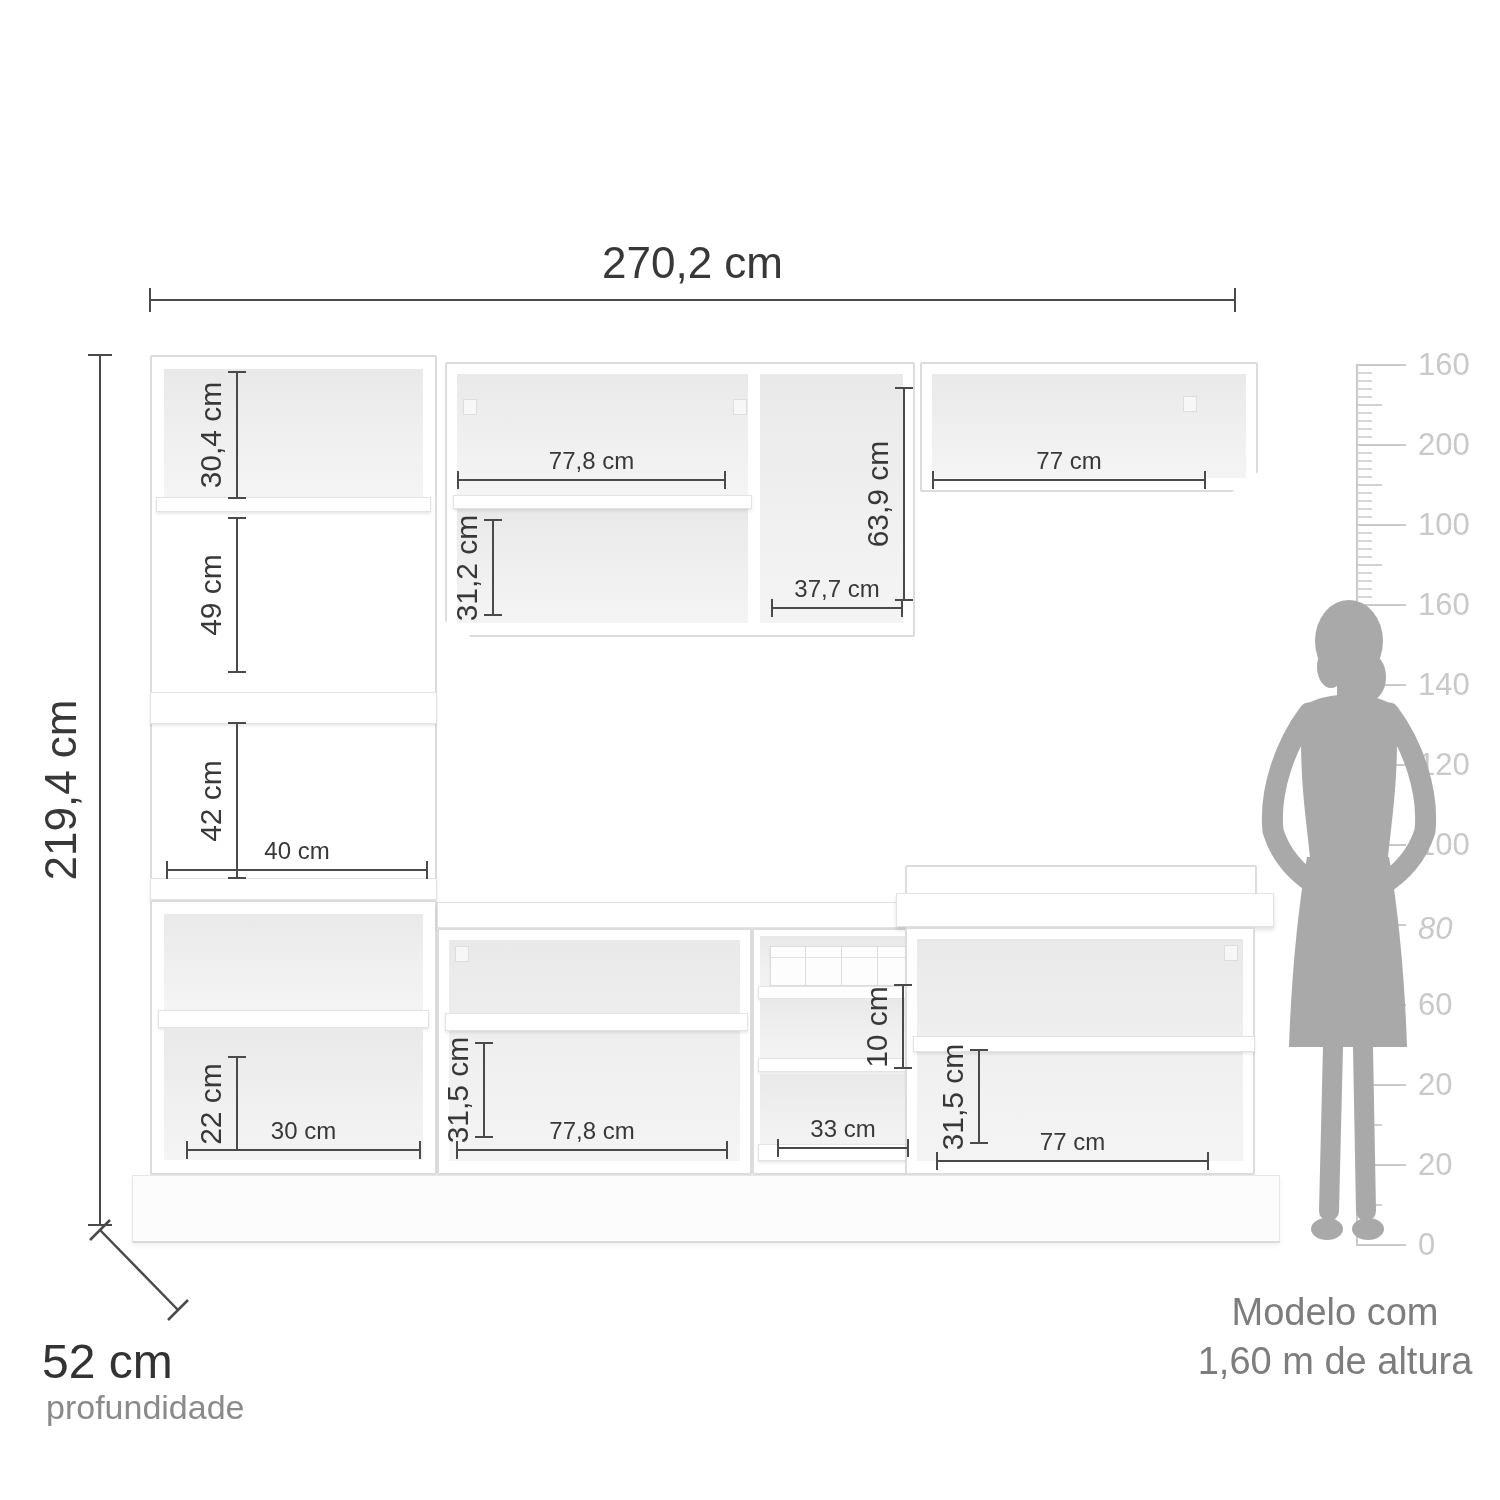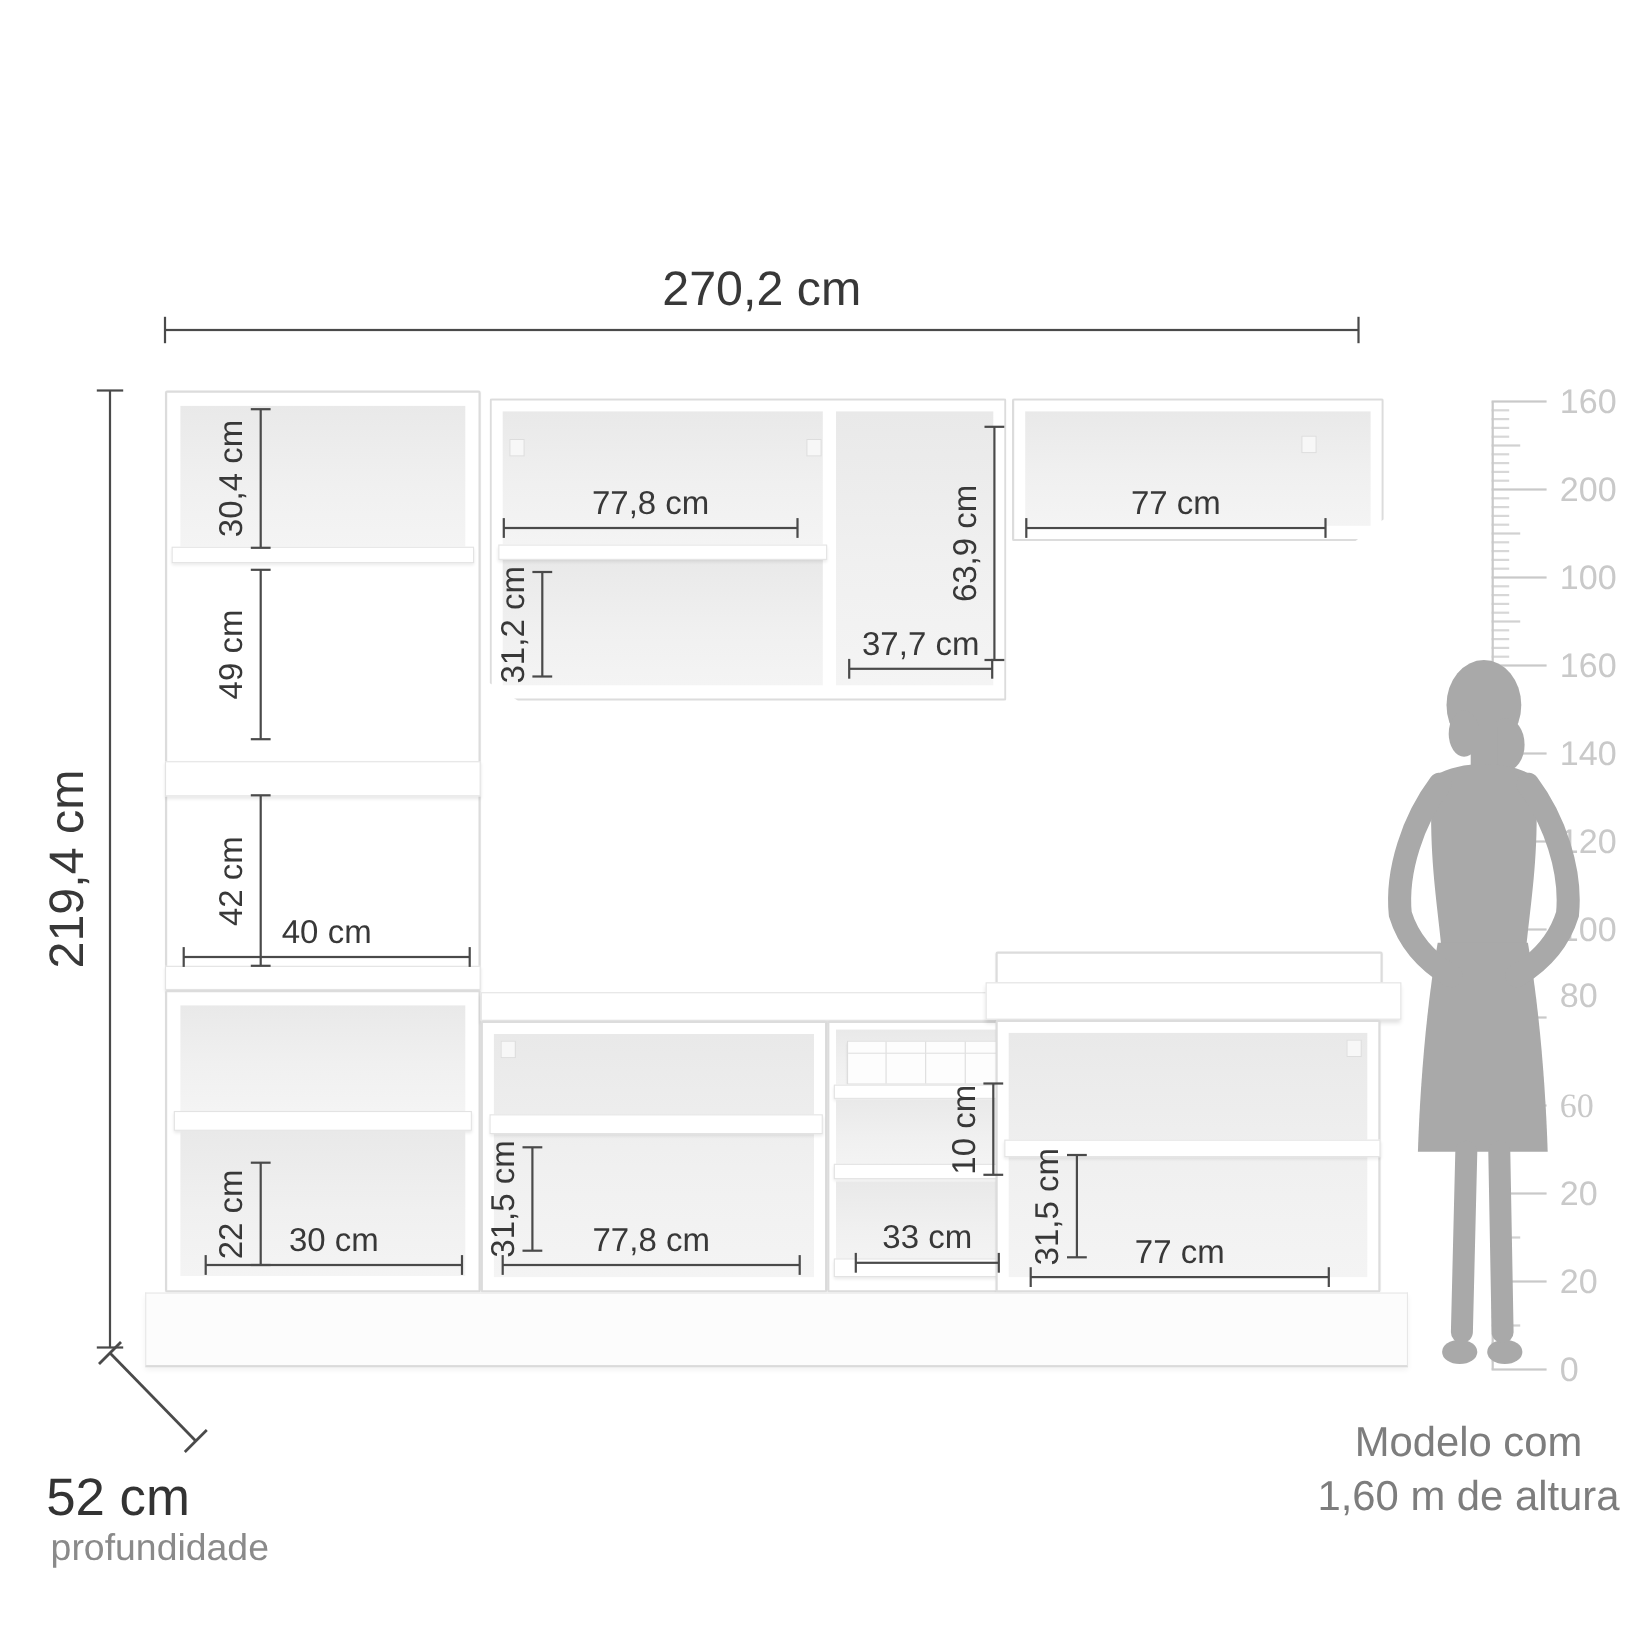--- a/index.html
+++ b/index.html
@@ -24,21 +24,21 @@
   
   .vdim{position:absolute;width:2px;background:var(--dimension-line,#4a4a4a);}
   .vdim .cap{position:absolute;left:50%;transform:translateX(-50%);width:18px;height:2px;background:var(--dimension-line,#4a4a4a);}
   .cap.t{top:-1px}.cap.b{bottom:-1px}
   .vlabel{position:absolute;right:12px;top:50%;transform:translateY(-50%) rotate(180deg);
           writing-mode:vertical-rl;color:var(--dimension-text,#383838);font-size:30px;white-space:nowrap;line-height:1;}
   .hdim{position:absolute;height:2px;background:var(--dimension-line,#4a4a4a);}
   .hdim .cap{position:absolute;top:50%;transform:translateY(-50%);height:18px;width:2px;background:var(--dimension-line,#4a4a4a);}
   .cap.l{left:-1px}.cap.r{right:-1px}
   .hlabel{position:absolute;left:50%;bottom:8px;transform:translateX(-50%);
-          color:var(--dimension-text,#383838);font-size:30px;white-space:nowrap;line-height:1;}
+          color:var(--dimension-text,#383838);font-size:24px;white-space:nowrap;line-height:1;}
   .big .hlabel{font-size:44px;bottom:16px;}
   .big .vlabel{font-size:44px;right:18px;}
   .big .cap{width:24px;}
   .hdim.big .cap{height:24px;width:2px;}
   
   .depth-text{position:absolute;left:42px;top:1334px;color:#333;font-size:48px;}
   .depth-sub{position:absolute;left:46px;top:1388px;color:#8a8a8a;font-size:34px;}
   
   .ruler{position:absolute;left:1356px;top:365px;width:140px;height:880px;}
   .ruler::before{content:"";position:absolute;left:0;top:0;width:2px;height:100%;background:var(--ruler,#c9c9c9);}
@@ -330,22 +330,22 @@
       <div class="tick minor" style="top: 15px;"></div>
       <div class="tick minor" style="top: 7px;"></div>
       <div class="tick major" style="top: -1px;"></div>
       <div class="ruler-label" style="top: 0px;">160</div>
       <div class="ruler-label" style="top: 80px;">200</div>
       <div class="ruler-label" style="top: 160px;">100</div>
       <div class="ruler-label" style="top: 240px;">160</div>
       <div class="ruler-label" style="top: 320px;">140</div>
       <div class="ruler-label" style="top: 400px;">120</div>
       <div class="ruler-label" style="top: 480px;">100</div>
-      <div class="ruler-label" style="top: 540px;">80</div>
-      <div class="ruler-label" style="top: 640px; font-family: Liberation Serif, serif;">60</div>
+      <div class="ruler-label" style="top: 564px; font-style: italic;">80</div>
+      <div class="ruler-label" style="top: 640px;">60</div>
       <div class="ruler-label" style="top: 720px;">20</div>
       <div class="ruler-label" style="top: 800px;">20</div>
       <div class="ruler-label" style="top: 880px;">0</div>
     </div>
 
   <svg class="person" viewBox="0 0 230 655">
     <g fill="var(--silhouette,#a9a9a9)" stroke="none">
       <ellipse cx="104" cy="46" rx="34" ry="41"></ellipse>
       <ellipse cx="124" cy="82" rx="17" ry="24"></ellipse>
       <ellipse cx="86" cy="72" rx="14" ry="21"></ellipse>

